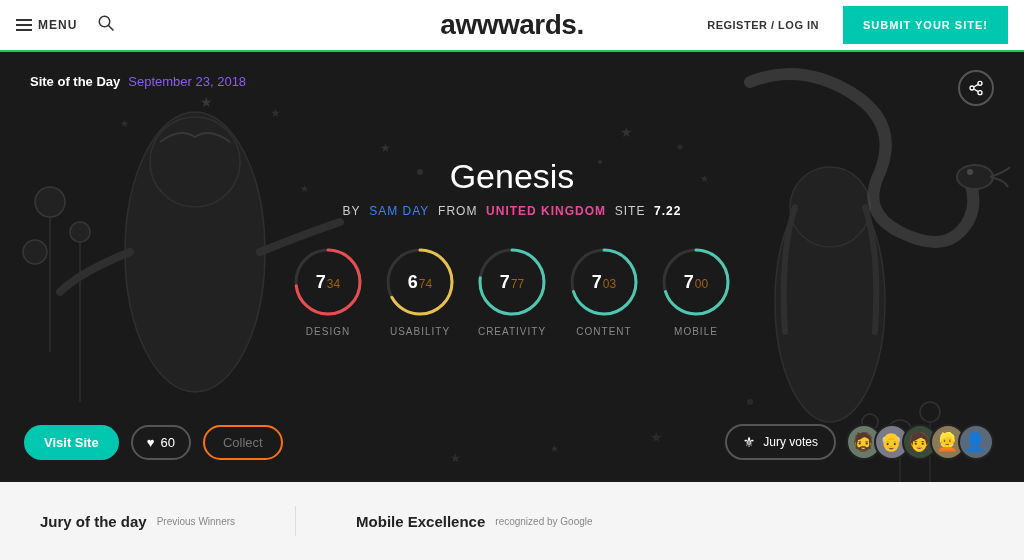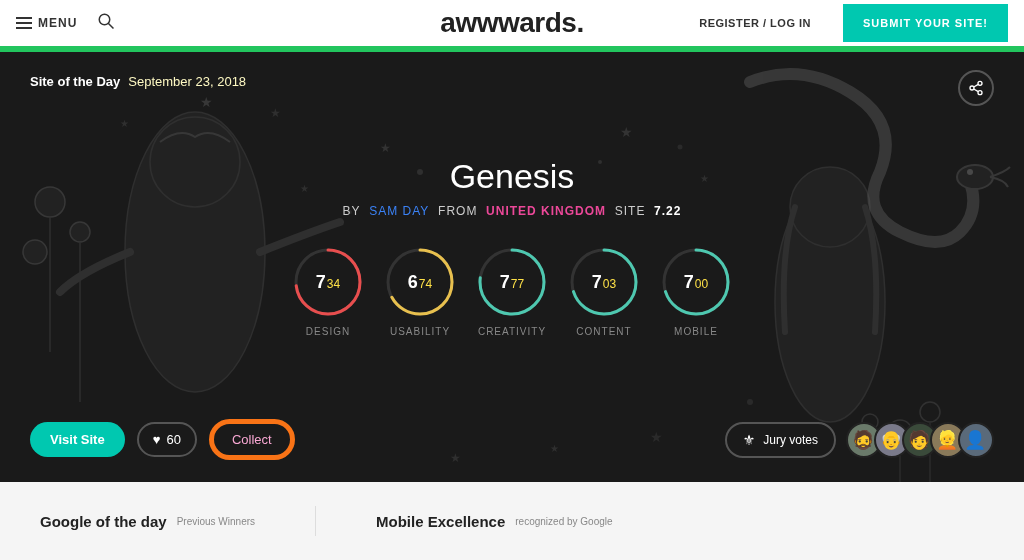--- a/index.html
+++ b/index.html
@@ -5,21 +5,21 @@
     * { margin: 0; padding: 0; box-sizing: border-box; }
     body { font-family: 'Arial', sans-serif; width: 1024px; height: 560px; overflow: hidden; background: #f0f0f0; }
 
     
     .header {
       display: flex;
       align-items: center;
       justify-content: space-between;
       height: 52px;
       background: #fff;
-      border-bottom: 6px solid #22c55e;
+      border-bottom: 2px solid #22c55e;
       padding: 0 16px;
       position: relative;
       z-index: 10;
     }
     .header-left {
       display: flex;
       align-items: center;
       gap: 20px;
     }
     .menu-btn {
@@ -54,21 +54,21 @@
       left: 50%;
       transform: translateX(-50%);
       font-size: 28px;
       font-weight: bold;
       color: #222;
       letter-spacing: -0.5px;
     }
     .header-right {
       display: flex;
       align-items: center;
-      gap: 12px;
+      gap: 4px;
     }
     .register-login {
       font-size: 11px;
       font-weight: bold;
       letter-spacing: 0.5px;
       color: #333;
       cursor: pointer;
       padding: 0 20px;
     }
     .submit-btn {
@@ -101,21 +101,21 @@
       color: #fff;
       font-size: 13px;
       display: flex;
       align-items: center;
       gap: 8px;
     }
     .site-of-day-label {
       font-weight: bold;
     }
     .site-of-day-date {
-      color: #fef9c3;
+      color: #8b5cf6;
       text-align: right;
     }
 
     .share-btn {
       position: absolute;
       top: 18px;
       right: 30px;
       width: 36px;
       height: 36px;
       border: 2px solid #555;
@@ -212,36 +212,36 @@
       color: #fff;
       font-size: 18px;
       font-weight: bold;
       display: flex;
       align-items: baseline;
       gap: 1px;
     }
     .score-number .decimal {
       font-size: 12px;
       font-weight: normal;
-      color: #fde047;
+      color: #a16207;
     }
 
     .score-label {
       font-size: 10px;
       color: #888;
       letter-spacing: 1px;
       text-transform: uppercase;
       text-align: right;
     }
 
     
     .hero-bottom {
       position: absolute;
       bottom: 22px;
-      left: 30px;
+      left: 24px;
       right: 30px;
       display: flex;
       align-items: center;
       justify-content: space-between;
     }
 
     .hero-actions-left {
       display: flex;
       align-items: center;
       gap: 12px;
@@ -266,23 +266,23 @@
       border: 2px solid #555;
       border-radius: 25px;
       color: #fff;
       padding: 8px 14px;
       font-size: 13px;
       cursor: pointer;
     }
 
     .collect-btn {
       background: transparent;
-      border: 5px solid #f97316;
+      border: 2px solid #f97316;
       border-radius: 25px;
-      color: #f9a8d4;
+      color: #737373;
       padding: 8px 18px;
       font-size: 13px;
       cursor: pointer;
     }
 
     .hero-actions-right {
       display: flex;
       align-items: center;
       gap: 10px;
     }
@@ -579,21 +579,21 @@
           <div class="avatar" style="background: rgb(58, 74, 58); font-size: 18px;">🧑</div>
           <div class="avatar" style="background: rgb(138, 122, 90); font-size: 18px;">👱</div>
           <div class="avatar" style="background: rgb(90, 106, 122); font-size: 18px;">👤</div>
         </div>
     </div>
   </div>
 </section>
 
 <div class="footer-bar">
   <div class="footer-section">
-    <span class="footer-section-label">Google of the day</span>
+    <span class="footer-section-label">Jury of the day</span>
     <span class="footer-section-sub">Previous Winners</span>
   </div>
   <div class="footer-divider"></div>
   <div class="footer-section">
     <span class="footer-section-label">Mobile Excellence</span>
     <span class="footer-section-sub">recognized by Google</span>
   </div>
 </div>
 
 </body></html>

